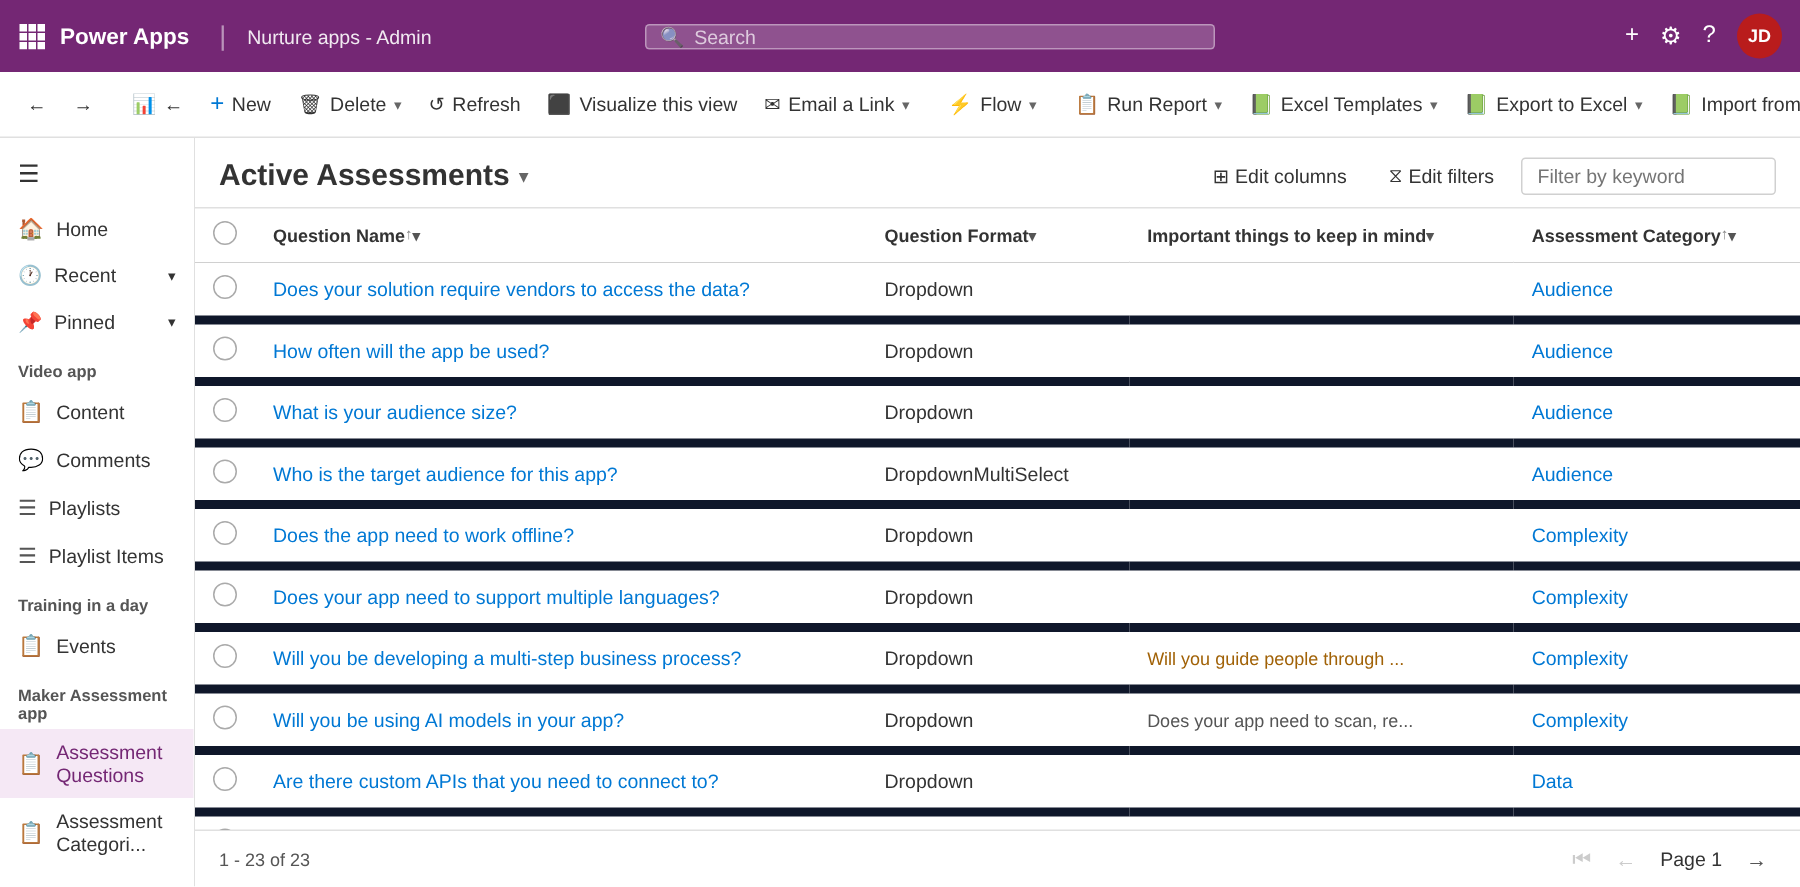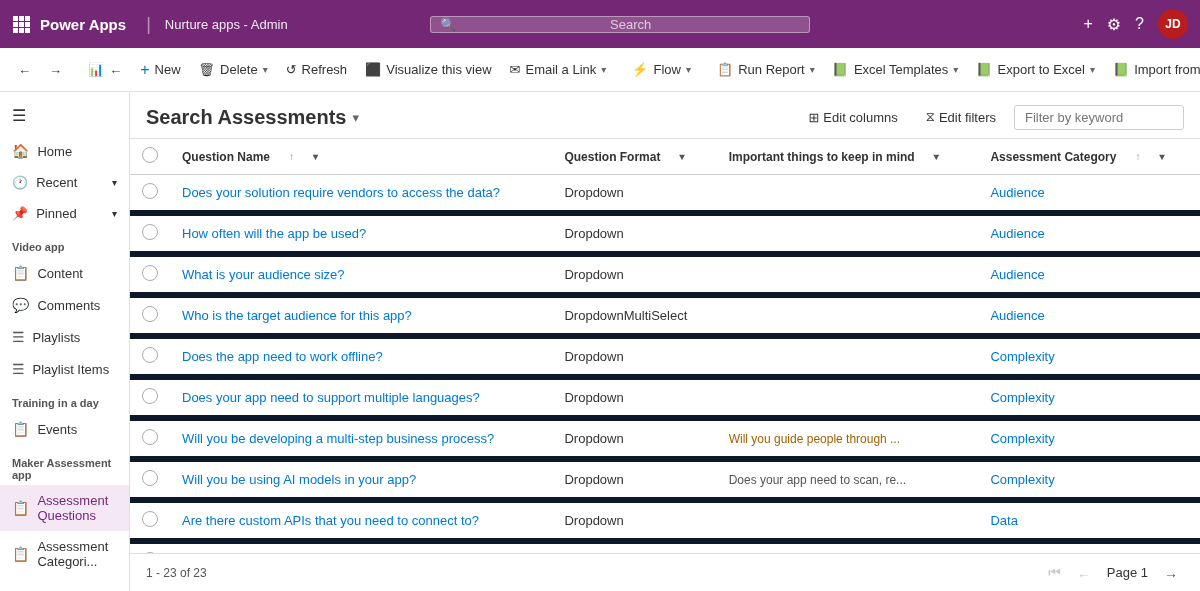--- a/index.html
+++ b/index.html
@@ -31,21 +31,20 @@
       padding: 0 10px;
       gap: 6px;
     }
     .top-bar-search input {
       background: transparent;
       border: none;
       outline: none;
       color: #f9a8d4;
       font-size: 13px;
       width: 100%;
-      text-align: center;
     }
     .top-bar-search input::placeholder { color: rgba(255,255,255,0.7); }
     .top-bar-icons { display: flex; align-items: center; gap: 14px; margin-left: auto; }
     .top-bar-icon { color: #fff; cursor: pointer; font-size: 16px; }
     .avatar {
       width: 30px; height: 30px;
       background: #b91c1c;
       border-radius: 50%;
       display: flex; align-items: center; justify-content: center;
       color: #fff; font-size: 12px; font-weight: 600;
@@ -169,21 +168,21 @@
       padding: 8px 12px;
       text-align: left;
       font-size: 12px;
       font-weight: 600;
       color: #333;
       white-space: nowrap;
       position: sticky;
       top: 0;
       z-index: 2;
     }
-    thead th .th-inner { display: flex; align-items: center; gap: 19px; }
+    thead th .th-inner { display: flex; align-items: center; gap: 0; }
     tbody tr { border-bottom: 6px solid #0f172a; }
     tbody td { padding: 8px 12px; font-size: 13px; color: #333; }
     tbody td.link-cell a { color: #0078d4; text-decoration: none; cursor: pointer; }
     tbody td.cat-cell { color: #0078d4; }
     .checkbox-col { width: 30px; padding-left: 12px !important; }
     .check-circle {
       width: 16px; height: 16px;
       border: 1px solid #aaa;
       border-radius: 50%;
       display: inline-block;
@@ -370,21 +369,21 @@
     </div>
 
     <div class="sidebar-section-header">Template app</div>
 
   </div>
 
   <div class="main-content">
 
     <div class="page-header">
       <div class="page-title-area">
-        <span class="page-title">Search Assessments</span>
+        <span class="page-title">Active Assessments</span>
         <span class="page-title-chevron">▾</span>
       </div>
       <div class="page-header-actions">
         <button class="action-btn">
           <span>⊞</span>
           <span>Edit columns</span>
         </button>
         <button class="action-btn">
           <span>⧖</span>
           <span>Edit filters</span>

